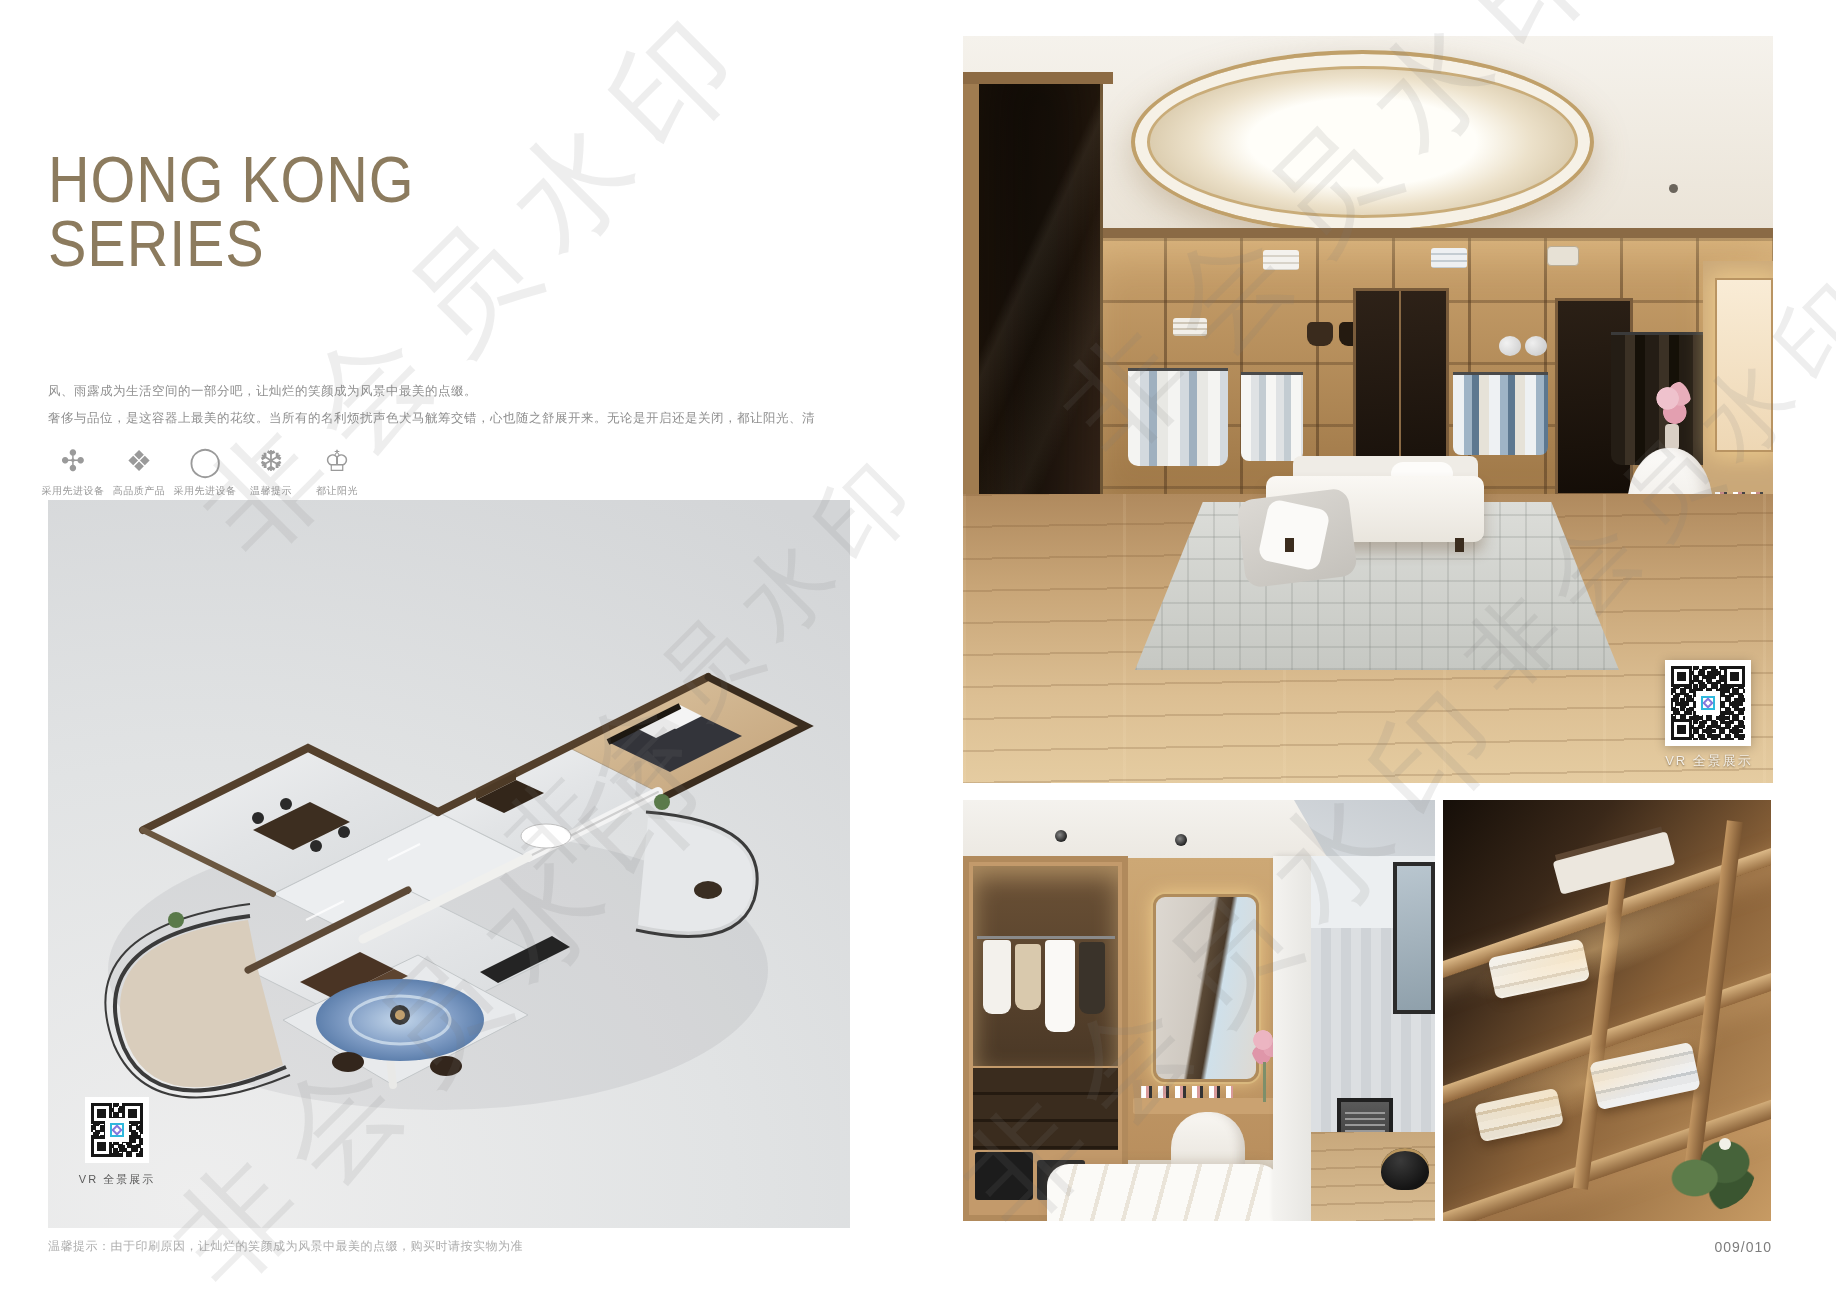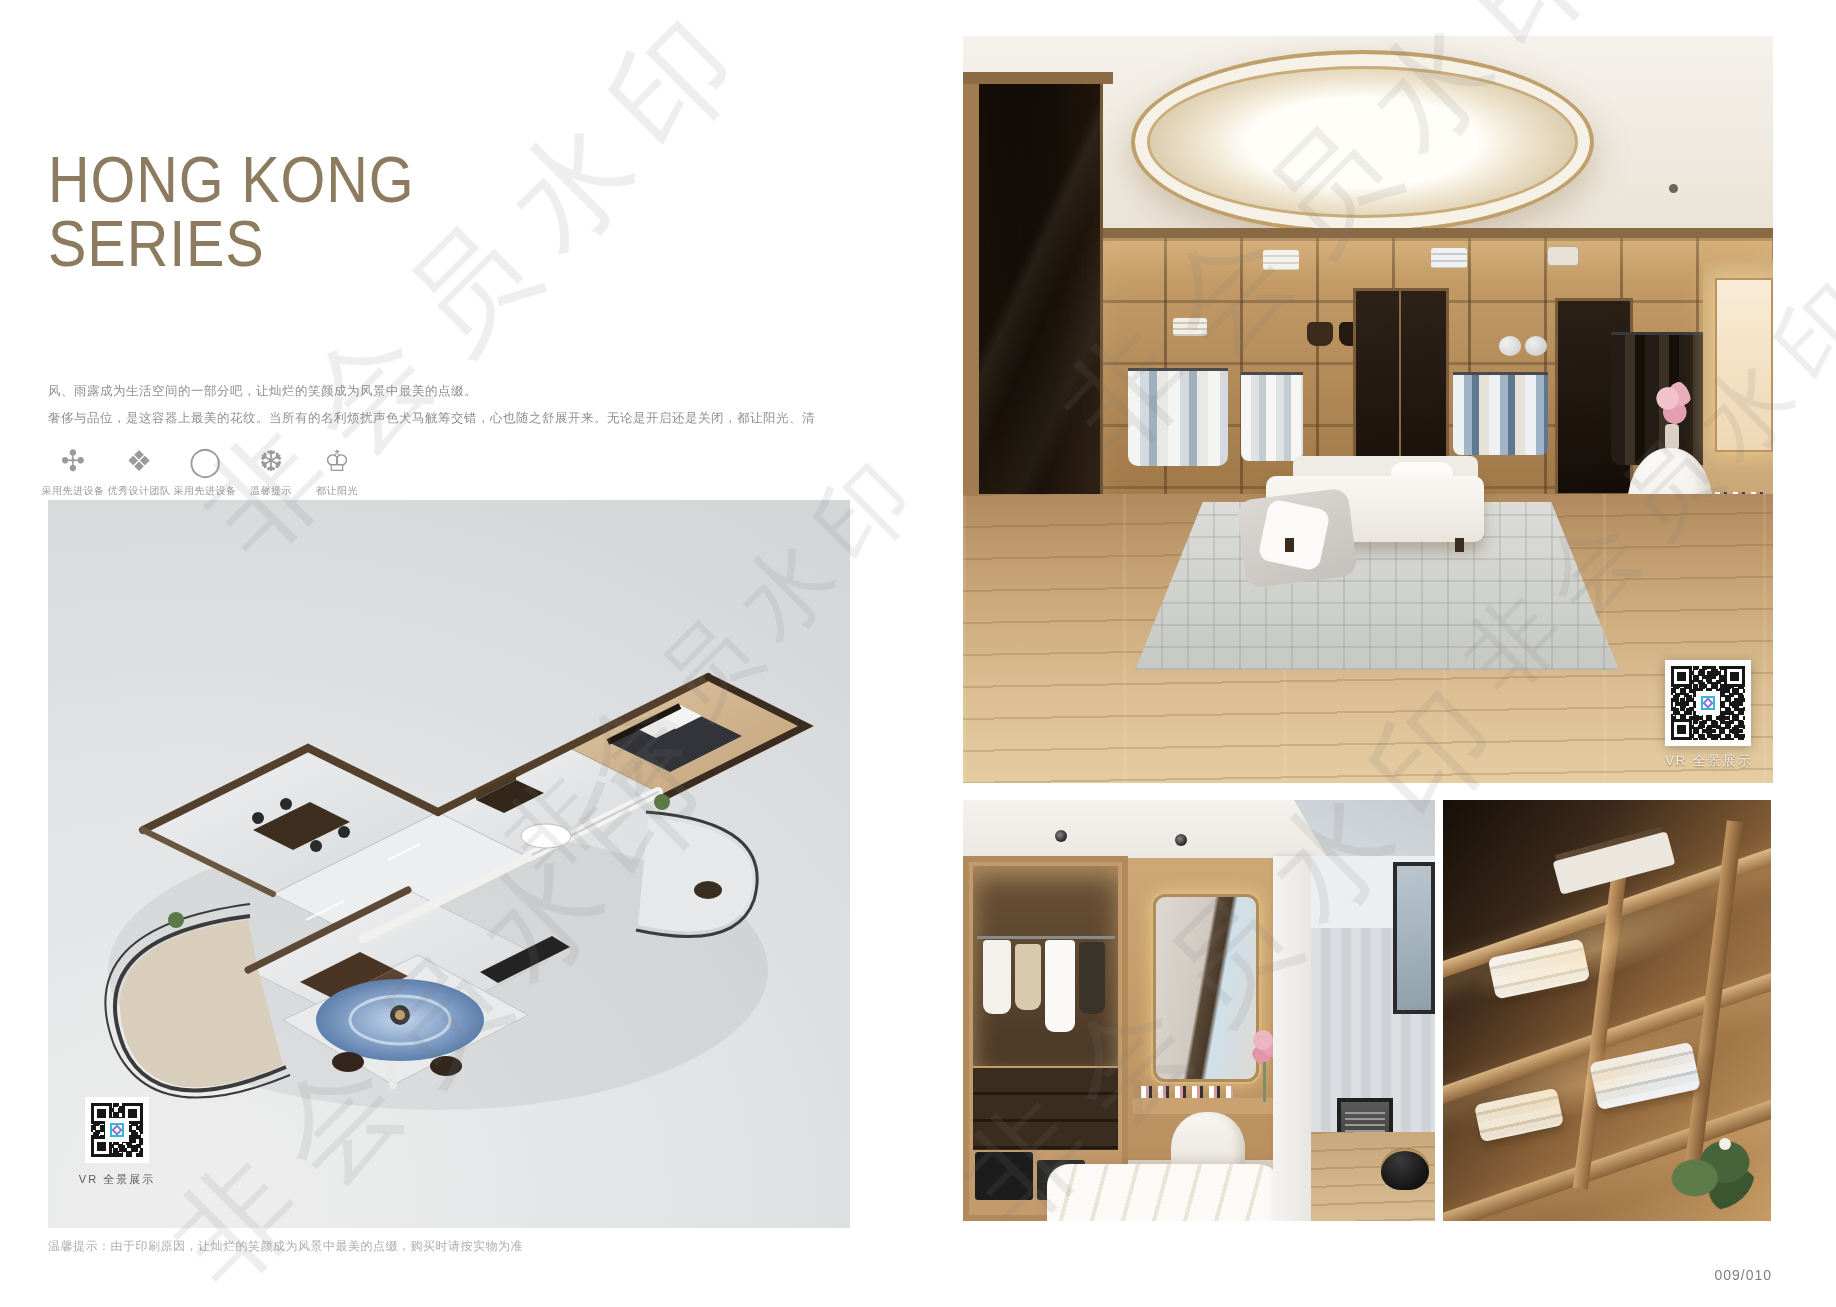--- a/index.html
+++ b/index.html
@@ -16,21 +16,21 @@
   .subtitle sup{font-size:17px;vertical-align:28px;color:#444;margin-left:4px;}
   .desc{position:absolute;left:48px;top:378px;width:660px;margin:0;color:#8f8f8f;
         font-size:12.5px;line-height:27px;letter-spacing:.5px;}
   .desc .line{display:block;white-space:nowrap;}
   .features{position:absolute;left:40px;top:444px;margin:0;padding:0;list-style:none;display:flex;}
   .feature{width:66px;text-align:center;}
   .f-icon{display:block;font-family:"DejaVu Sans",sans-serif;font-size:29px;line-height:34px;color:#9a9a9a;}
   .f-label{display:block;margin-top:6px;font-size:10px;color:#9a9a9a;letter-spacing:.5px;}
 
   .disclaimer{position:absolute;left:48px;top:1238px;font-size:12px;color:#aeaeae;letter-spacing:.5px;}
-  .page-number{position:absolute;right:64px;top:1239px;font-size:14px;color:#7d7d7d;letter-spacing:1px;margin-top:28px;}
+  .page-number{position:absolute;right:64px;top:1239px;font-size:14px;color:#7d7d7d;letter-spacing:1px;}
 
   
   .wm{position:absolute;z-index:60;pointer-events:none;white-space:nowrap;
       font-size:118px;letter-spacing:26px;color:rgba(125,125,125,.13);transform:rotate(-45deg);}
   .wm.small{font-size:92px;letter-spacing:18px;}
 
   
   .photo{position:absolute;overflow:hidden;background:#ded6c8;}
   .hero{left:963px;top:36px;width:810px;height:747px;}
   .ph-vanity{left:963px;top:800px;width:472px;height:421px;}
@@ -67,21 +67,21 @@
     <span class="line">奢侈与品位，是这容器上最美的花纹。当所有的名利烦扰声色犬马觥筹交错，心也随之舒展开来。无论是开启还是关闭，都让阳光、清</span>
   </p>
 
   <ul class="features">
     <li class="feature">
       <span class="f-icon">✣</span>
       <span class="f-label">采用先进设备</span>
     </li>
     <li class="feature">
       <span class="f-icon">❖</span>
-      <span class="f-label">优秀设计团队</span>
+      <span class="f-label">高品质产品</span>
     </li>
     <li class="feature">
       <span class="f-icon">◯</span>
       <span class="f-label">采用先进设备</span>
     </li>
     <li class="feature">
       <span class="f-icon">❆</span>
       <span class="f-label">温馨提示</span>
     </li>
     <li class="feature">

